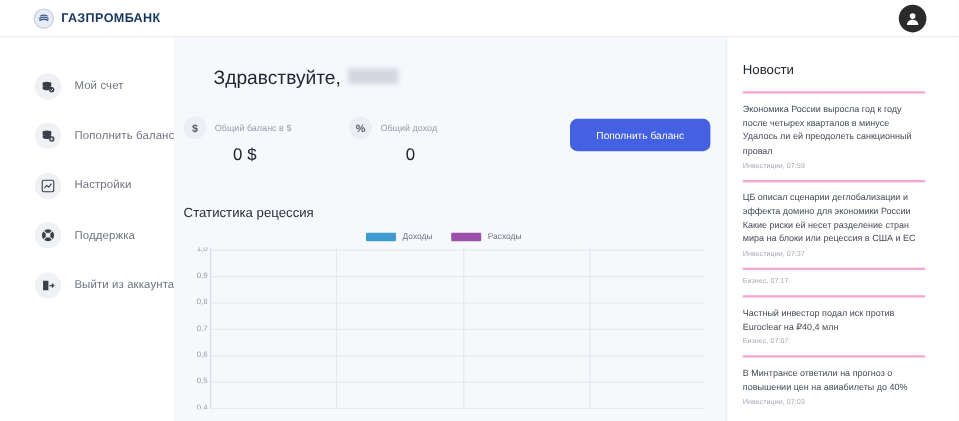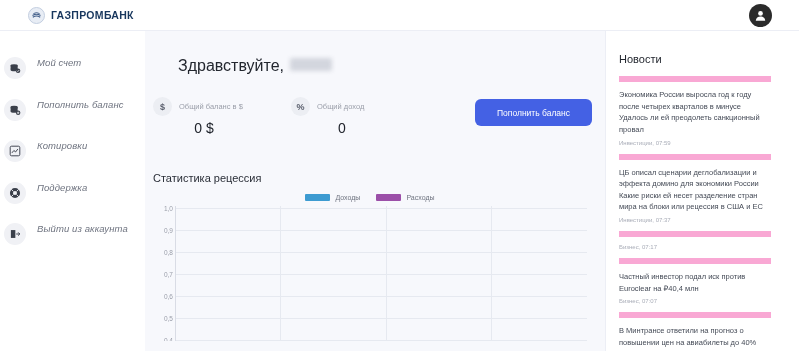--- a/index.html
+++ b/index.html
@@ -43,25 +43,24 @@
   .avatar-btn svg { display: block; }
 
   
   .sidebar {
     position: absolute; top: 31px; left: 0;
     width: 145px; height: 320px;
     background: #ffffff;
     padding-top: 26px;
   }
   .nav-item {
-    display: flex; align-items: flex-start; gap: 11px;
-    height: 29px; padding-left: 4px;
+    display: flex; align-items: center; gap: 11px;
+    height: 29px; padding-left: 29px;
     margin-bottom: 12.5px;
     cursor: pointer;
-    font-style: italic;
   }
   .nav-icon {
     width: 22px; height: 22px; border-radius: 50%;
     background: #f0f1f5;
     display: flex; align-items: center; justify-content: center;
     flex: none;
   }
   .nav-icon svg { display: block; }
   .nav-label {
     font-size: 9.5px; color: #6f7480;
@@ -143,21 +142,21 @@
   
   .news {
     position: absolute; top: 31px; left: 605px;
     width: 194px; height: 320px;
     background: #ffffff;
     border-left: 1px solid #eceef5;
     padding: 22px 28px 0 13px;
     overflow: hidden;
   }
   .news-title { font-size: 11px; color: #23272f; margin-bottom: 11px; }
-  .news-item { padding: 7px 0 8px 0; border-top: 6px solid #f9a8d4; }
+  .news-item { padding: 7px 0 8px 0; border-top: 2px solid #f9a8d4; }
   .news-item:first-of-type { border-top: none; padding-top: 0; }
   .news-headline {
     font-size: 7.5px; line-height: 1.55;
     color: #444a56; margin-bottom: 4px;
   }
   .news-meta { font-size: 6px; color: #a9adb8; }
 </style>
 </head>
 <body>
 
@@ -211,21 +210,21 @@
     </div>
 
 
     <div class="nav-item">
       <span class="nav-icon">
         <svg width="12" height="12" viewBox="0 0 14 14">
           <rect x="1.4" y="1.4" width="11.2" height="11.2" rx="1.6" fill="none" stroke="#3a3f4a" stroke-width="1.1"></rect>
           <path d="M3.4 9.2l2.3-2.8 2 1.7 2.6-3.4" stroke="#3a3f4a" stroke-width="1.1" fill="none" stroke-linejoin="round"></path>
         </svg>
       </span>
-      <span class="nav-label">Котировки</span>
+      <span class="nav-label">Настройки</span>
     </div>
 
 
     <div class="nav-item">
       <span class="nav-icon">
         <svg width="12" height="12" viewBox="0 0 14 14">
           <circle cx="7" cy="7" r="5.9" fill="#3a3f4a"></circle>
           <circle cx="7" cy="7" r="2.4" fill="#f0f1f5"></circle>
           <path d="M2.6 2.6l2.5 2.5M11.4 2.6L8.9 5.1M2.6 11.4l2.5-2.5M11.4 11.4L8.9 8.9" stroke="#f0f1f5" stroke-width="1.1"></path>
         </svg>

